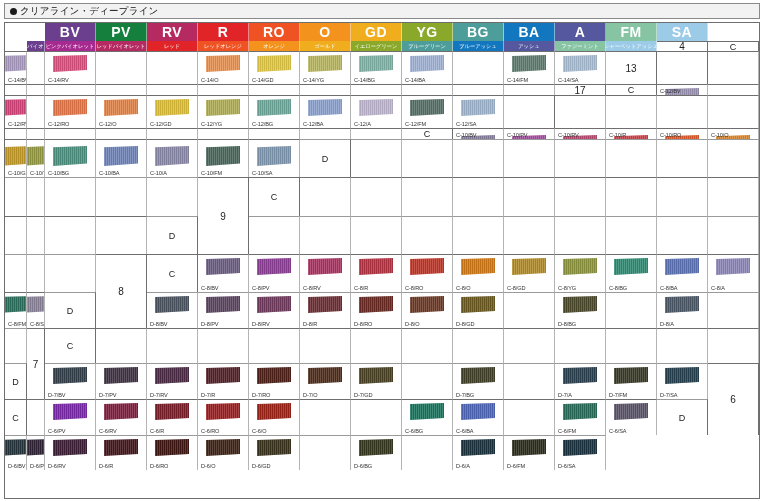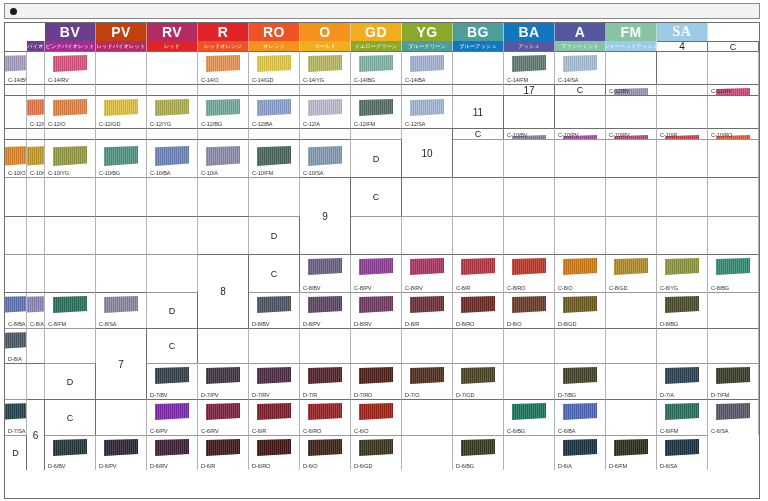--- a/index.html
+++ b/index.html
@@ -111,38 +111,39 @@
   
   .sw.tall .chip{top:6px;height:20px;}
 </style>
 </head>
 <body>
 
 <div id="app">
 
   <div class="titlebar">
     <span class="title-dot"></span>
+    <span class="title-text">クリアライン・ディープライン</span>
   </div>
 
   <div class="grid" id="grid">
       <div class="cell corner"></div>
       <div class="cell corner"></div>
       <div class="cell hcode" style="background: rgb(107, 63, 142);">BV</div>
-      <div class="cell hcode" style="background: #c2410c; text-align: right;">PV</div>
+      <div class="cell hcode" style="background: #15803d; text-align: right;">PV</div>
       <div class="cell hcode" style="background: rgb(182, 42, 98);">RV</div>
       <div class="cell hcode" style="background: rgb(224, 36, 40);">R</div>
       <div class="cell hcode" style="background: rgb(239, 83, 35); text-align: right;">RO</div>
       <div class="cell hcode" style="background: rgb(243, 146, 28);">O</div>
       <div class="cell hcode" style="background: rgb(240, 173, 29);">GD</div>
       <div class="cell hcode" style="background: rgb(138, 169, 42);">YG</div>
       <div class="cell hcode" style="background: rgb(77, 157, 154);">BG</div>
       <div class="cell hcode" style="background: rgb(18, 119, 191);">BA</div>
       <div class="cell hcode" style="background: rgb(85, 88, 159);">A</div>
       <div class="cell hcode" style="background: rgb(134, 196, 164);">FM</div>
-      <div class="cell hcode" style="background: rgb(156, 203, 232); font-family: Liberation Serif, serif;">SA</div>
+      <div class="cell hcode" style="background: rgb(156, 203, 232);">SA</div>
       <div class="cell corner"></div>
       <div class="cell corner"></div>
       <div class="cell hname" style="background: rgb(107, 63, 142);">ブルーバイオレット</div>
       <div class="cell hname" style="background: rgb(166, 42, 144);">ピンクバイオレット</div>
       <div class="cell hname" style="background: rgb(182, 42, 98);">レッドバイオレット</div>
       <div class="cell hname" style="background: rgb(224, 36, 40);">レッド</div>
       <div class="cell hname" style="background: rgb(239, 83, 35);">レッドオレンジ</div>
       <div class="cell hname" style="background: rgb(243, 146, 28);">オレンジ</div>
       <div class="cell hname" style="background: rgb(240, 173, 29);">ゴールド</div>
       <div class="cell hname" style="background: rgb(138, 169, 42);">イエローグリーン</div>
@@ -186,20 +187,21 @@
       </div>
       <div class="cell sw heavytop"></div>
       <div class="cell sw heavytop">
         <div class="chip" style="background: rgb(94, 122, 110);"></div>
         <div class="lbl">C-14/FM</div>
       </div>
       <div class="cell sw heavytop">
         <div class="chip" style="background: rgb(168, 188, 210);"></div>
         <div class="lbl">C-14/SA</div>
       </div>
+      <div class="cell lvl" style="grid-row: span 1;">13</div>
       <div class="cell cd heavytop"></div>
       <div class="cell sw heavytop"></div>
       <div class="cell sw heavytop"></div>
       <div class="cell sw heavytop"></div>
       <div class="cell sw heavytop"></div>
       <div class="cell sw heavytop"></div>
       <div class="cell sw heavytop"></div>
       <div class="cell sw heavytop"></div>
       <div class="cell sw heavytop"></div>
       <div class="cell sw heavytop"></div>
@@ -248,36 +250,34 @@
         <div class="lbl">C-12/A</div>
       </div>
       <div class="cell sw heavytop">
         <div class="chip" style="background: rgb(86, 111, 102);"></div>
         <div class="lbl">C-12/FM</div>
       </div>
       <div class="cell sw heavytop">
         <div class="chip" style="background: rgb(159, 181, 205);"></div>
         <div class="lbl">C-12/SA</div>
       </div>
-      <div class="cell lvl" style="grid-row: span 1;">11</div>
       <div class="cell cd heavytop"></div>
       <div class="cell sw heavytop"></div>
       <div class="cell sw heavytop"></div>
       <div class="cell sw heavytop"></div>
       <div class="cell sw heavytop"></div>
       <div class="cell sw heavytop"></div>
       <div class="cell sw heavytop"></div>
       <div class="cell sw heavytop"></div>
       <div class="cell sw heavytop"></div>
       <div class="cell sw heavytop"></div>
       <div class="cell sw heavytop"></div>
       <div class="cell sw heavytop"></div>
       <div class="cell sw heavytop"></div>
       <div class="cell sw heavytop"></div>
-      <div class="cell lvl" style="grid-row: span 2;">10</div>
       <div class="cell cd heavytop">C</div>
       <div class="cell sw heavytop tall">
         <div class="chip" style="background: rgb(135, 128, 159);"></div>
         <div class="lbl">C-10/BV</div>
       </div>
       <div class="cell sw heavytop tall">
         <div class="chip" style="background: rgb(161, 78, 158);"></div>
         <div class="lbl">C-10/PV</div>
       </div>
       <div class="cell sw heavytop tall">

